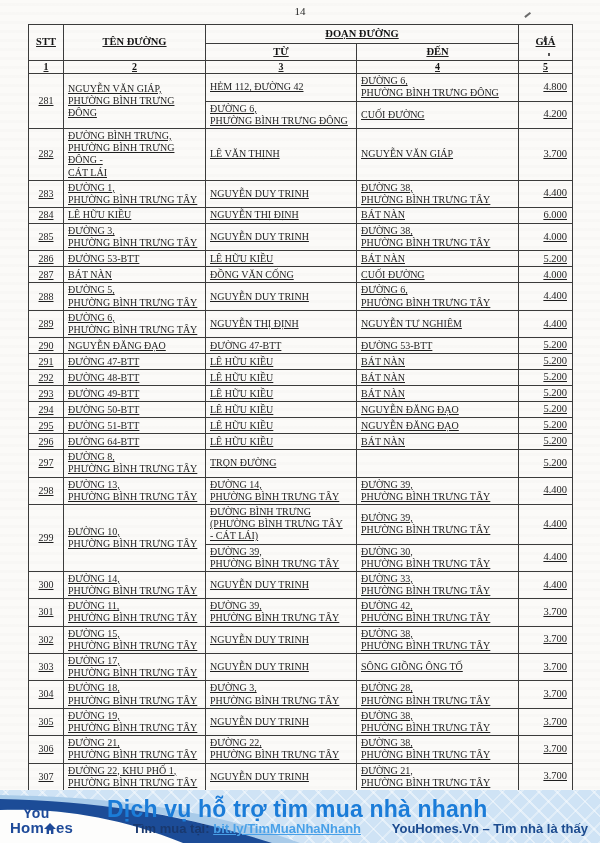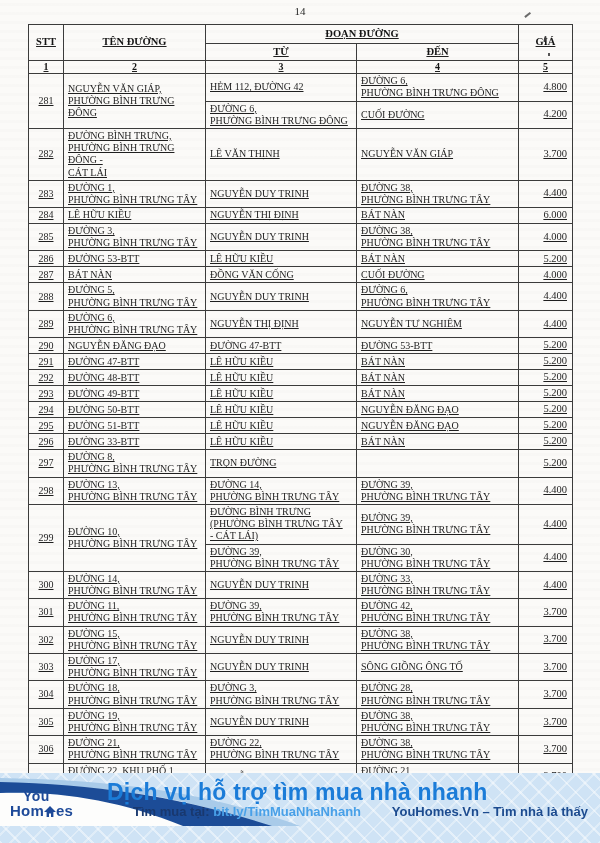--- a/index.html
+++ b/index.html
@@ -38,41 +38,41 @@
   td.stt{text-align:center;}
   td.name,td.tu,td.den{text-align:left;white-space:pre-line;}
   td.gia{text-align:right;padding-right:5px;font-size:10.5px;}
   
   .pen-mark{position:absolute;background:#6b6b6b;}
   .pen-mark.m1{left:524px;top:14px;width:7px;height:1.5px;transform:rotate(-38deg);}
   .pen-mark.m2{left:544px;top:36px;width:2px;height:6px;border-radius:1px;transform:rotate(14deg);background:#3d3d3d;}
   .pen-mark.m3{left:548px;top:53px;width:2px;height:3px;background:#555;}
   
   .footer{
-    position:absolute;left:0;bottom:0;width:600px;height:70px;
+    position:absolute;left:0;bottom:0;width:600px;height:53px;
     background:#cfe3f5;
     background-image:
       repeating-linear-gradient(45deg, rgba(255,255,255,0.45) 0 2px, rgba(255,255,255,0) 2px 13px),
       repeating-linear-gradient(-45deg, rgba(255,255,255,0.35) 0 2px, rgba(255,255,255,0) 2px 13px);
     font-family:"Liberation Sans","DejaVu Sans",sans-serif;
   }
   .footer svg.swoosh{position:absolute;left:0;top:0;width:600px;height:53px;display:block;}
   .logo{position:absolute;left:10px;top:16px;color:#1e4a99;font-weight:bold;line-height:1.02;}
   .logo .l1{font-size:14px;margin-left:13px;letter-spacing:0.5px;}
   .logo .l2{font-size:15px;letter-spacing:0.2px;}
   .logo .house-icon{display:inline-block;vertical-align:-1px;margin:0 0px;}
   .footer-title{
     position:absolute;left:107px;top:6px;
     font-size:23px;font-weight:bold;color:#1b7cd8;letter-spacing:0.2px;white-space:nowrap;
   }
   .footer-sub{
     position:absolute;left:133px;top:31px;
     font-size:13px;font-weight:bold;color:#19386e;white-space:nowrap;
   }
-  .footer-sub .link{color:#48a0e8;cursor:pointer;}
+  .footer-sub .link{color:#48a0e8;cursor:pointer;text-decoration:underline;}
   .footer-tagline{
     position:absolute;right:12px;top:31px;
     font-size:13px;font-weight:bold;color:#1c4b8f;white-space:nowrap;
   }
 </style>
 </head>
 <body>
 
 <div class="page-number">14</div>
 
@@ -221,21 +221,21 @@
       </tr>
       <tr>
         <td class="stt">295</td>
         <td class="name">ĐƯỜNG 51-BTT</td>
         <td class="tu">LÊ HỮU KIỀU</td>
         <td class="den">NGUYỄN ĐĂNG ĐẠO</td>
         <td class="gia">5.200</td>
       </tr>
       <tr>
         <td class="stt">296</td>
-        <td class="name">ĐƯỜNG 33-BTT</td>
+        <td class="name">ĐƯỜNG 64-BTT</td>
         <td class="tu">LÊ HỮU KIỀU</td>
         <td class="den">BÁT NÀN</td>
         <td class="gia">5.200</td>
       </tr>
       <tr>
         <td class="stt">297</td>
         <td class="name">ĐƯỜNG 8,
 PHƯỜNG BÌNH TRƯNG TÂY</td>
         <td class="tu">TRỌN ĐƯỜNG</td>
         <td class="den"></td>

